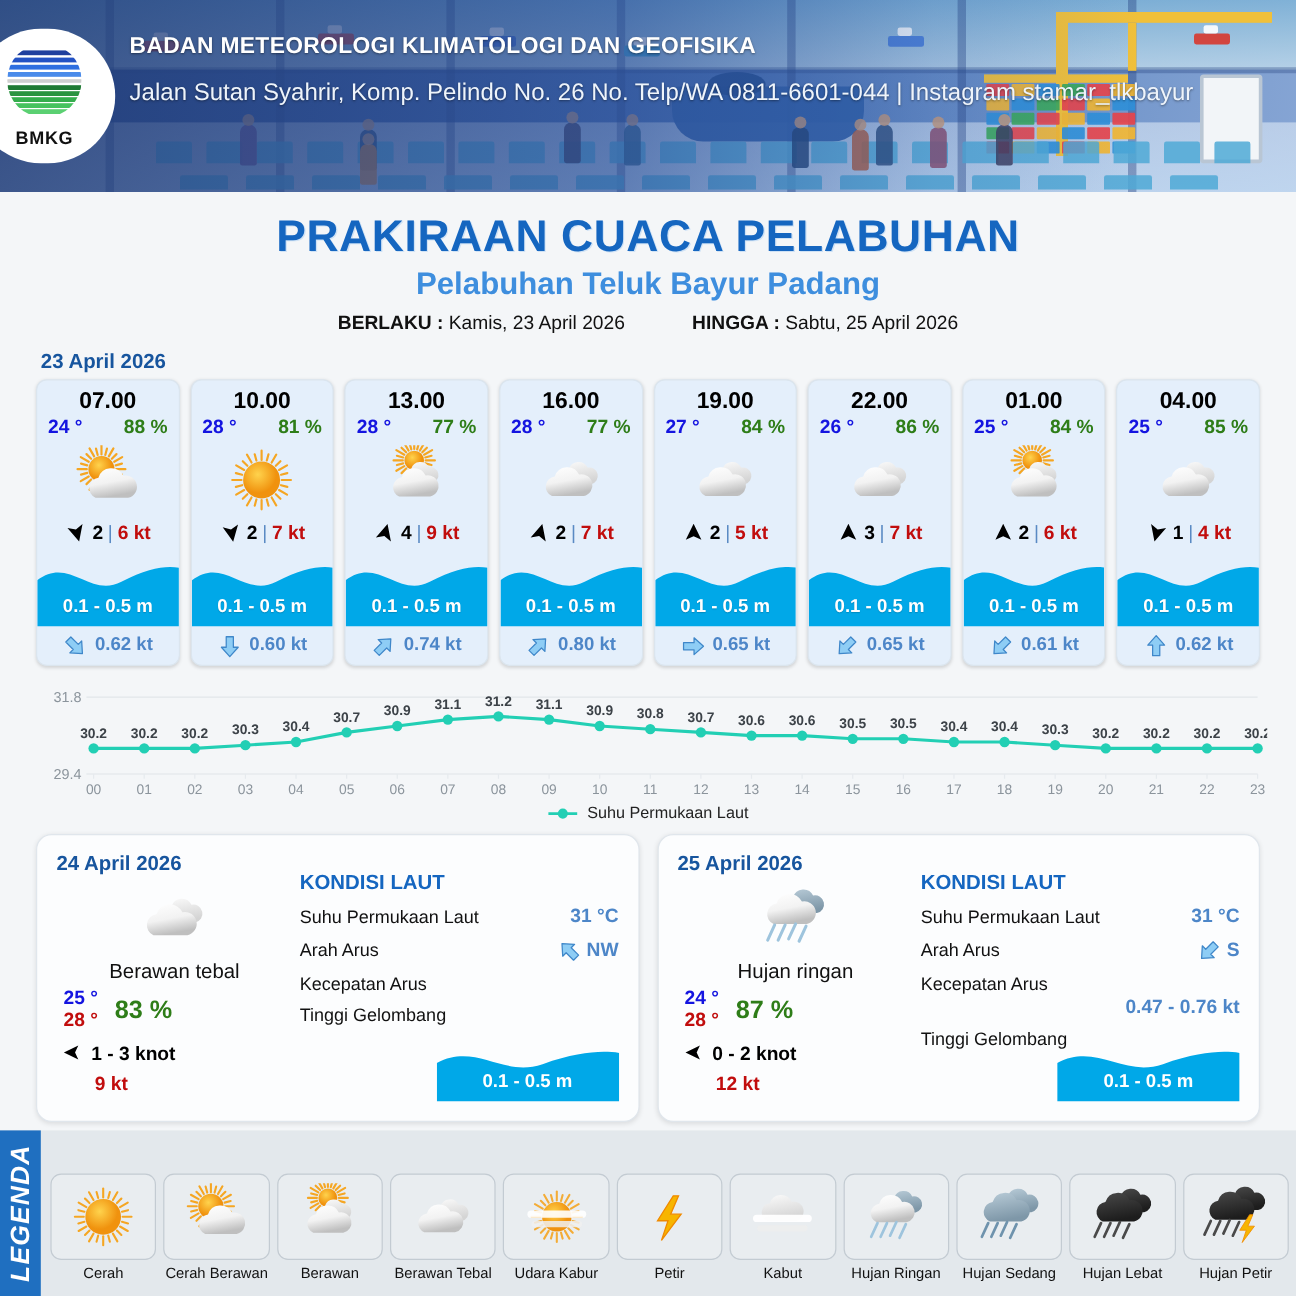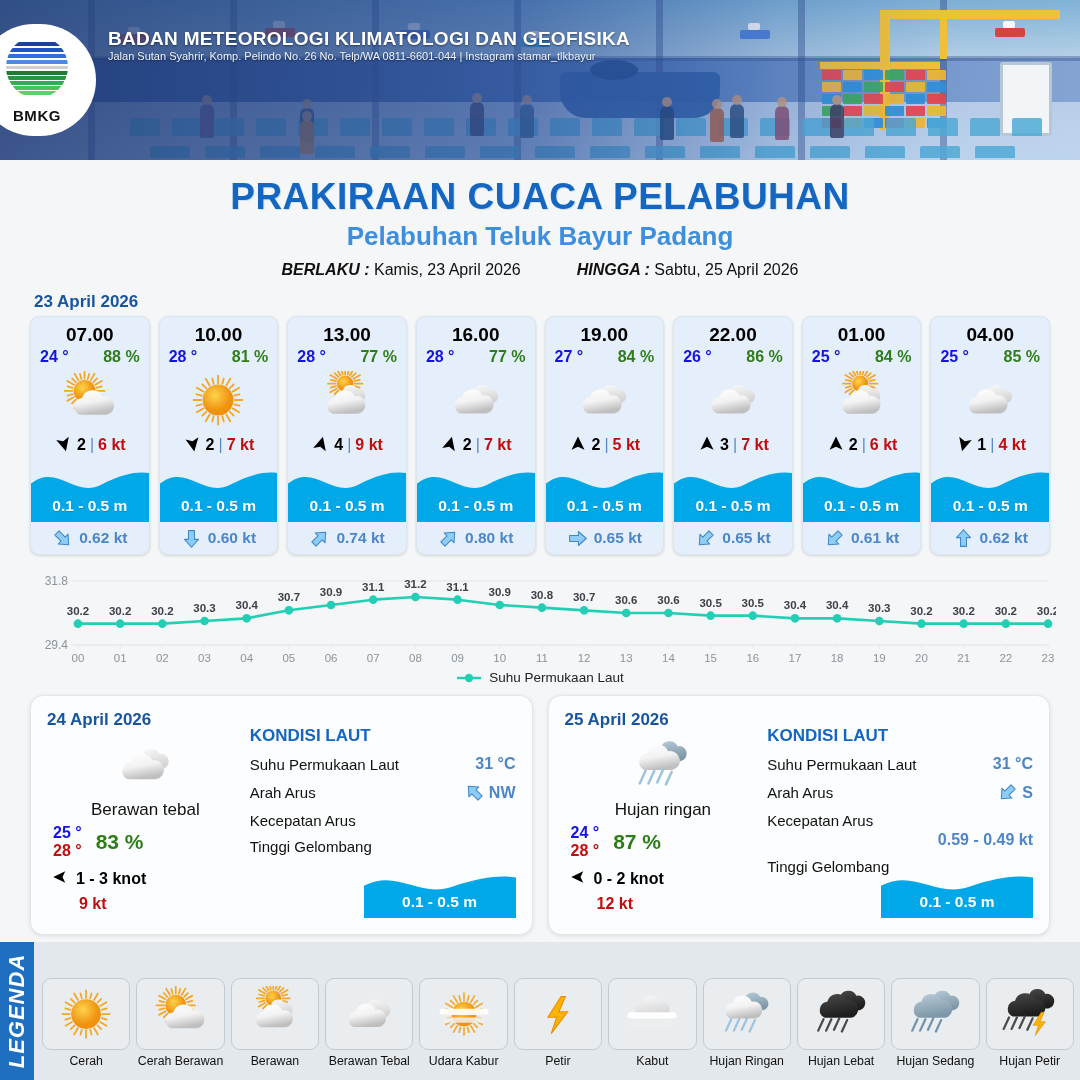--- a/index.html
+++ b/index.html
@@ -59,40 +59,40 @@
   .hdr-text { position: absolute; left: 108px; top: 28px; z-index: 6; }
   .hdr-line1 {
     color: #fff; font-size: 19px; font-weight: bold; letter-spacing: .3px;
     text-shadow: 0 1px 2px rgba(0,0,0,.45);
   }
   .hdr-line2 {
     color: #fff; font-size: 30px; font-weight: bold; margin-top: 5px;
     letter-spacing: .2px; text-shadow: 0 2px 3px rgba(0,0,0,.5);
   }
   .hdr-line3 {
-    color: #eef4fb; font-size: 11px; margin-top: 0;
+    color: #eef4fb; font-size: 20px; margin-top: 16px;
     text-shadow: 0 1px 2px rgba(0,0,0,.45);
   }
 
   
   .titles { text-align: center; margin-top: 16px; }
   .t-main {
     font-size: 37px; font-weight: bold; color: #1566c0;
     letter-spacing: .5px;
     text-shadow: 1px 1px 0 #cfe2f5;
   }
   .t-sub {
     font-size: 26px; font-weight: bold; color: #3e8ede;
     margin-top: 3px;
   }
   .t-valid {
     margin-top: 9px; font-size: 16px; color: #111;
     display: flex; justify-content: center; gap: 56px;
   }
-  .t-valid b { font-weight: bold; font-style: italic; }
+  .t-valid b { font-weight: bold; }
   .t-valid span { font-weight: normal; }
 
   
   .date-label {
     margin: 13px 0 4px 34px;
     font-size: 17px; font-weight: bold; color: #17559e;
   }
 
   
   .cards {
@@ -1253,21 +1253,21 @@
               <svg class="cur-arrow" width="24" height="24" viewBox="0 0 24 24" style="transform:rotate(225deg)">
     <path d="M12,2 L20,11 L15.4,11 L15.4,21 L8.6,21 L8.6,11 L4,11 Z" fill="#8ecdf5" stroke="#3f87c9" stroke-width="1.2" stroke-linejoin="round"></path>
               </svg>
             </span>
           <span class="kl-val">S</span>
         </span>
       </div>
       <div class="kl-row">
         <span class="kl-lab">Kecepatan Arus</span>
       </div>
-      <div class="kl-speed">0.59 - 0.49 kt</div>
+      <div class="kl-speed">0.47 - 0.76 kt</div>
       <div class="kl-row">
         <span class="kl-lab">Tinggi Gelombang</span>
       </div>
       <div class="kl-wave">
         <svg width="152" height="52" viewBox="0 0 152 52" preserveAspectRatio="none">
     <path d="M0,19.76 C 33.44,2.6 54.72,32.24 88.16,20.8
              C 118.56,10.4 136.8,9.36 152,11.44 L 152,52 L0,52 Z" fill="#00a8e8"></path>
           </svg>
         <div class="wavetxt2">0.1 - 0.5 m</div>
       </div>
@@ -1677,20 +1677,62 @@
     <linearGradient id="cgd" x1="0" y1="0" x2="0.3" y2="1">
                 <stop offset="0%" stop-color="#b9ccd8"></stop>
                 <stop offset="100%" stop-color="#7e97a8"></stop>
               </linearGradient>
     <linearGradient id="cgk" x1="0" y1="0" x2="0.3" y2="1">
                 <stop offset="0%" stop-color="#4a4a4a"></stop>
                 <stop offset="100%" stop-color="#1d1d1d"></stop>
               </linearGradient>
   </defs>
             <g transform="translate(20,6) scale(0.72)">
+       <path d="M12,30 a11,11 0 0 1 3,-21 a14,14 0 0 1 26,-2 a11,11 0 0 1 5,23 z" fill="url(#cgd)" stroke="none" stroke-width="1"></path>
+     </g>
+            <g transform="translate(3,10) scale(0.88)">
+       <path d="M12,30 a11,11 0 0 1 3,-21 a14,14 0 0 1 26,-2 a11,11 0 0 1 5,23 z" fill="url(#cgd)" stroke="none" stroke-width="1"></path>
+     </g>
+            <g stroke="#6f93ad" stroke-width="2.6" stroke-linecap="round">
+      <line x1="12" y1="38" x2="6" y2="51"></line>
+      <line x1="21" y1="38" x2="15" y2="51"></line>
+      <line x1="30" y1="37" x2="24" y2="50"></line>
+      <line x1="39" y1="39" x2="33" y2="52"></line>
+     </g>
+          </svg>
+        </div>
+    <div class="leg-lab">Hujan Sedang</div>
+      </div>
+      <div class="leg-item">
+    <div class="leg-box">
+          <svg width="56" height="56" viewBox="0 0 64 64">
+            <defs>
+    <radialGradient id="sg" cx="40%" cy="35%">
+                <stop offset="0%" stop-color="#ffd34d"></stop>
+                <stop offset="100%" stop-color="#f0920e"></stop>
+              </radialGradient>
+    <linearGradient id="cg" x1="0" y1="0" x2="0.3" y2="1">
+                <stop offset="0%" stop-color="#ffffff"></stop>
+                <stop offset="55%" stop-color="#f2f2f2"></stop>
+                <stop offset="100%" stop-color="#bfbfbf"></stop>
+              </linearGradient>
+    <linearGradient id="cg2" x1="0" y1="0" x2="0.3" y2="1">
+                <stop offset="0%" stop-color="#fbfbfb"></stop>
+                <stop offset="100%" stop-color="#d4d4d4"></stop>
+              </linearGradient>
+    <linearGradient id="cgd" x1="0" y1="0" x2="0.3" y2="1">
+                <stop offset="0%" stop-color="#b9ccd8"></stop>
+                <stop offset="100%" stop-color="#7e97a8"></stop>
+              </linearGradient>
+    <linearGradient id="cgk" x1="0" y1="0" x2="0.3" y2="1">
+                <stop offset="0%" stop-color="#4a4a4a"></stop>
+                <stop offset="100%" stop-color="#1d1d1d"></stop>
+              </linearGradient>
+  </defs>
+            <g transform="translate(20,6) scale(0.72)">
        <path d="M12,30 a11,11 0 0 1 3,-21 a14,14 0 0 1 26,-2 a11,11 0 0 1 5,23 z" fill="url(#cgk)" stroke="none" stroke-width="1"></path>
      </g>
             <g transform="translate(3,10) scale(0.88)">
        <path d="M12,30 a11,11 0 0 1 3,-21 a14,14 0 0 1 26,-2 a11,11 0 0 1 5,23 z" fill="url(#cgk)" stroke="none" stroke-width="1"></path>
      </g>
             <g stroke="#4a4a4a" stroke-width="2.6" stroke-linecap="round">
       <line x1="12" y1="38" x2="6" y2="51"></line>
       <line x1="21" y1="38" x2="15" y2="51"></line>
       <line x1="30" y1="37" x2="24" y2="50"></line>
       <line x1="39" y1="39" x2="33" y2="52"></line>
@@ -1718,62 +1760,20 @@
               </linearGradient>
     <linearGradient id="cgd" x1="0" y1="0" x2="0.3" y2="1">
                 <stop offset="0%" stop-color="#b9ccd8"></stop>
                 <stop offset="100%" stop-color="#7e97a8"></stop>
               </linearGradient>
     <linearGradient id="cgk" x1="0" y1="0" x2="0.3" y2="1">
                 <stop offset="0%" stop-color="#4a4a4a"></stop>
                 <stop offset="100%" stop-color="#1d1d1d"></stop>
               </linearGradient>
   </defs>
-            <g transform="translate(20,6) scale(0.72)">
-       <path d="M12,30 a11,11 0 0 1 3,-21 a14,14 0 0 1 26,-2 a11,11 0 0 1 5,23 z" fill="url(#cgd)" stroke="none" stroke-width="1"></path>
-     </g>
-            <g transform="translate(3,10) scale(0.88)">
-       <path d="M12,30 a11,11 0 0 1 3,-21 a14,14 0 0 1 26,-2 a11,11 0 0 1 5,23 z" fill="url(#cgd)" stroke="none" stroke-width="1"></path>
-     </g>
-            <g stroke="#6f93ad" stroke-width="2.6" stroke-linecap="round">
-      <line x1="12" y1="38" x2="6" y2="51"></line>
-      <line x1="21" y1="38" x2="15" y2="51"></line>
-      <line x1="30" y1="37" x2="24" y2="50"></line>
-      <line x1="39" y1="39" x2="33" y2="52"></line>
-     </g>
-          </svg>
-        </div>
-    <div class="leg-lab">Hujan Sedang</div>
-      </div>
-      <div class="leg-item">
-    <div class="leg-box">
-          <svg width="56" height="56" viewBox="0 0 64 64">
-            <defs>
-    <radialGradient id="sg" cx="40%" cy="35%">
-                <stop offset="0%" stop-color="#ffd34d"></stop>
-                <stop offset="100%" stop-color="#f0920e"></stop>
-              </radialGradient>
-    <linearGradient id="cg" x1="0" y1="0" x2="0.3" y2="1">
-                <stop offset="0%" stop-color="#ffffff"></stop>
-                <stop offset="55%" stop-color="#f2f2f2"></stop>
-                <stop offset="100%" stop-color="#bfbfbf"></stop>
-              </linearGradient>
-    <linearGradient id="cg2" x1="0" y1="0" x2="0.3" y2="1">
-                <stop offset="0%" stop-color="#fbfbfb"></stop>
-                <stop offset="100%" stop-color="#d4d4d4"></stop>
-              </linearGradient>
-    <linearGradient id="cgd" x1="0" y1="0" x2="0.3" y2="1">
-                <stop offset="0%" stop-color="#b9ccd8"></stop>
-                <stop offset="100%" stop-color="#7e97a8"></stop>
-              </linearGradient>
-    <linearGradient id="cgk" x1="0" y1="0" x2="0.3" y2="1">
-                <stop offset="0%" stop-color="#4a4a4a"></stop>
-                <stop offset="100%" stop-color="#1d1d1d"></stop>
-              </linearGradient>
-  </defs>
             <g transform="translate(20,4) scale(0.72)">
        <path d="M12,30 a11,11 0 0 1 3,-21 a14,14 0 0 1 26,-2 a11,11 0 0 1 5,23 z" fill="url(#cgk)" stroke="none" stroke-width="1"></path>
      </g>
             <g transform="translate(2,9) scale(0.86)">
        <path d="M12,30 a11,11 0 0 1 3,-21 a14,14 0 0 1 26,-2 a11,11 0 0 1 5,23 z" fill="url(#cgk)" stroke="none" stroke-width="1"></path>
      </g>
             <g stroke="#4a4a4a" stroke-width="2.6" stroke-linecap="round">
       <line x1="8" y1="36" x2="2" y2="49"></line>
       <line x1="17" y1="36" x2="11" y2="49"></line>
       <line x1="26" y1="35" x2="20" y2="48"></line>

